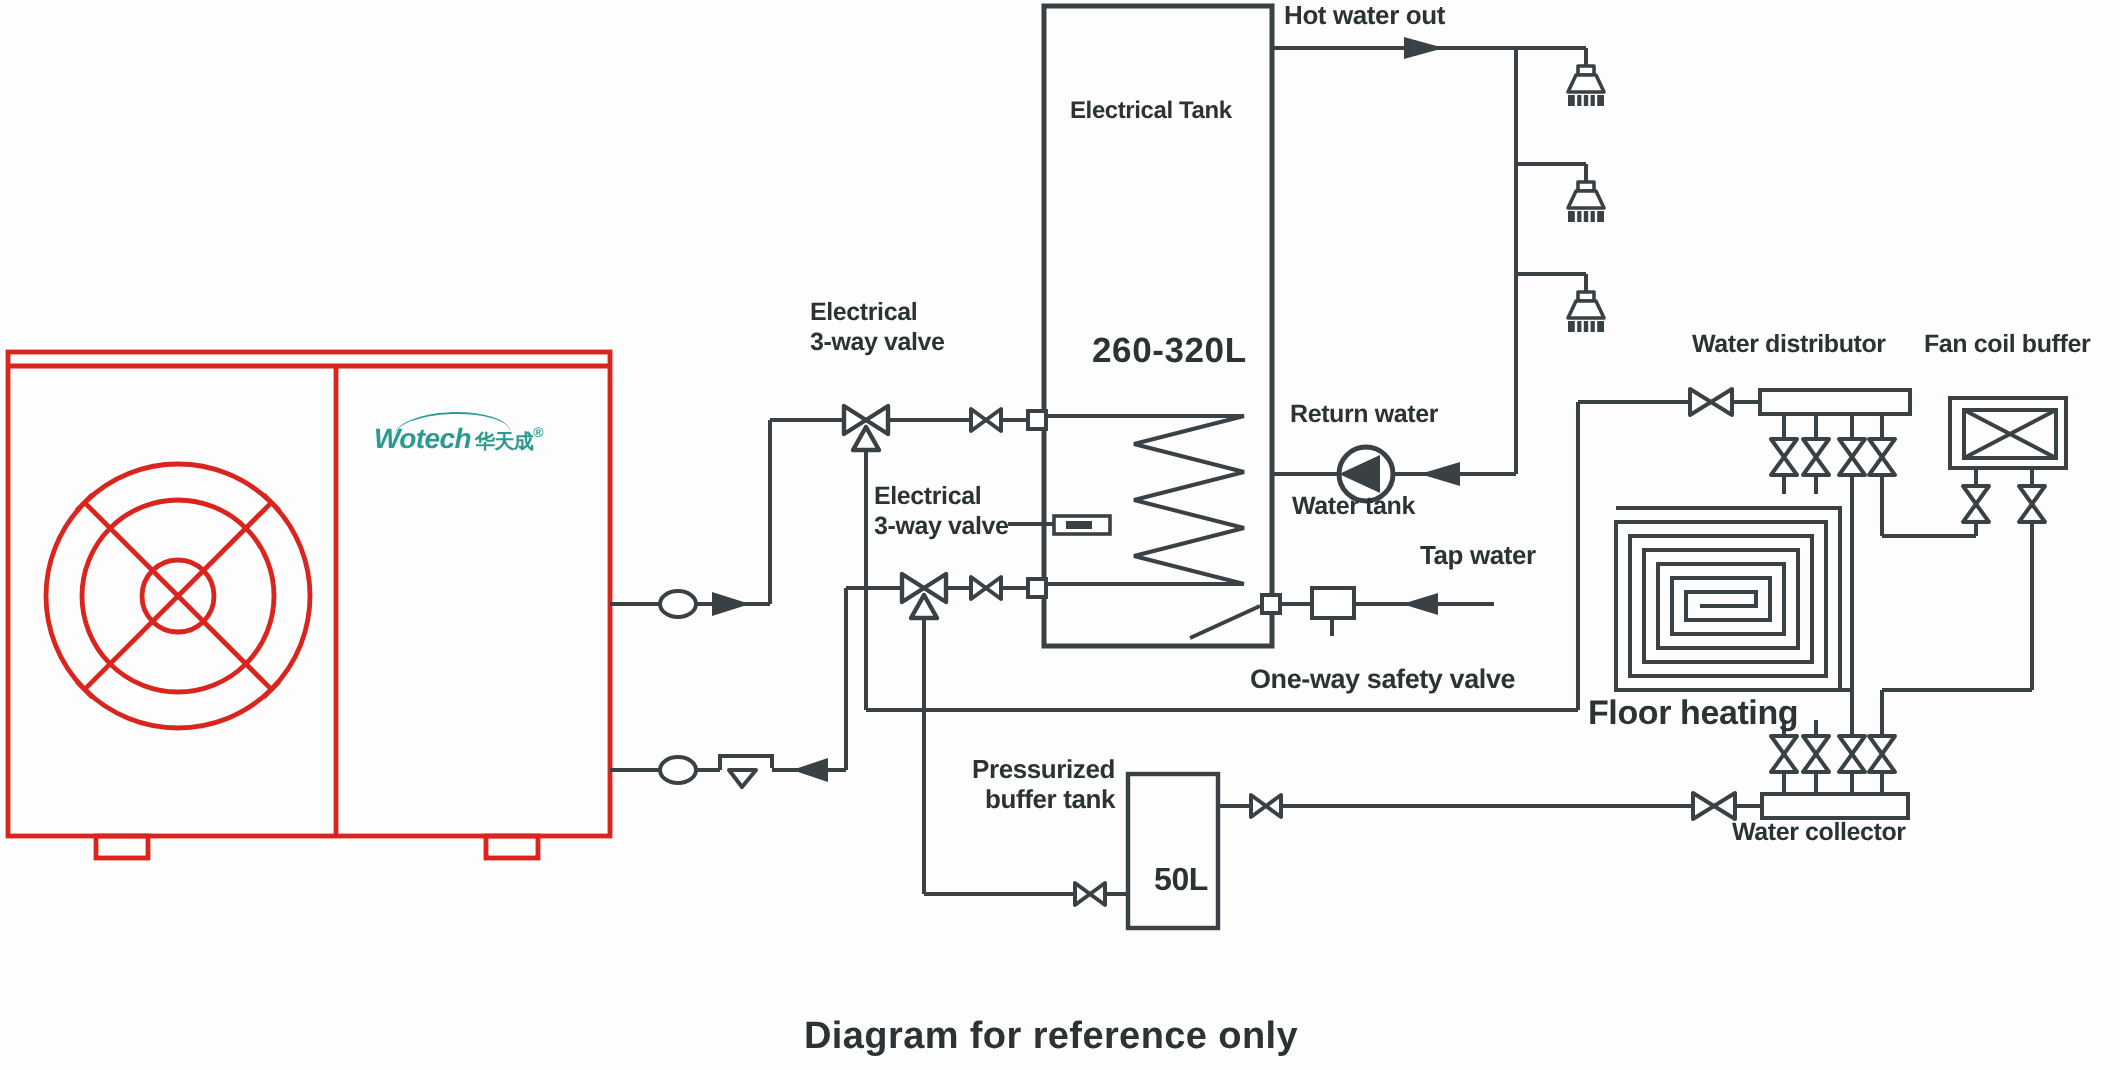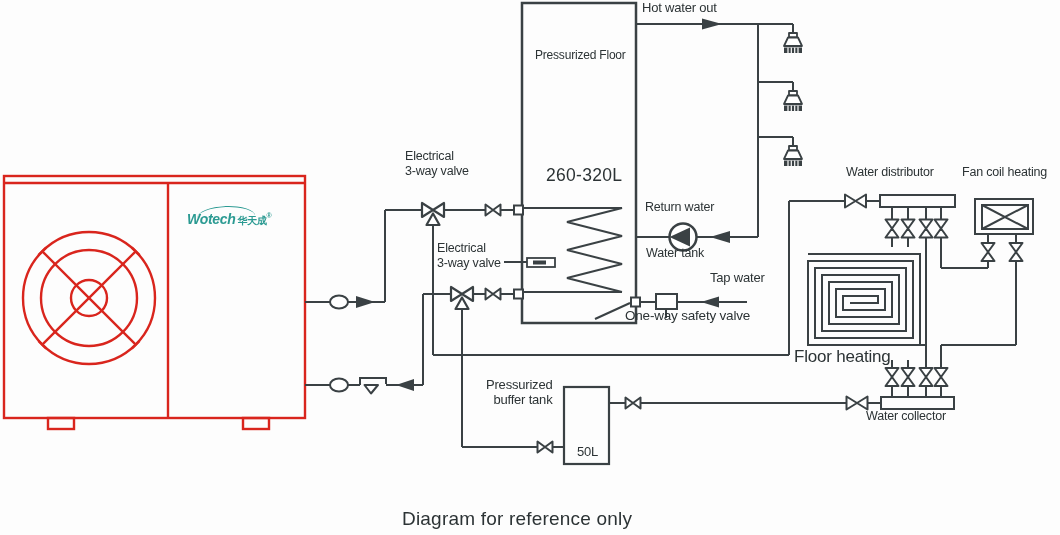--- a/index.html
+++ b/index.html
@@ -2,21 +2,21 @@
 <html><head>
 <meta charset="utf-8">
 <style>
   html,body{margin:0;padding:0;background:#ffffff;}
   .canvas{
     position:relative;width:1060px;height:535px;background:#fdfdfd;overflow:hidden;
     font-family:"Liberation Sans",sans-serif;
   }
   .canvas svg{position:absolute;left:0;top:0;}
   .lbl{
-    position:absolute;font-weight:normal;color:#2c3335;white-space:nowrap;
+    position:absolute;font-weight:bold;color:#2c3335;white-space:nowrap;
     letter-spacing:-0.2px;line-height:1.16;
   }
   .lbl span{display:block;}
   .footer{letter-spacing:0.2px;}
   .logo{
     position:absolute;left:187px;top:211px;color:#2b9a92;font-weight:bold;
     font-style:italic;font-size:14px;white-space:nowrap;letter-spacing:-0.3px;
   }
   .logo .cn{font-size:10px;font-style:normal;margin-left:2px;}
   .logo .reg{font-size:7px;vertical-align:super;font-style:normal;}
@@ -187,52 +187,52 @@
   <use href="#valve-v" transform="translate(926,377)"></use>
   <use href="#valve-v" transform="translate(941,377)"></use>
 
   <use href="#shower" transform="translate(793,33)"></use>
   <use href="#shower" transform="translate(793,91)"></use>
   <use href="#shower" transform="translate(793,146)"></use>
 </svg>
 
 <div class="lbl" style="left:642px;top:0px;font-size:13px;">Hot water out</div>
 
-<div class="lbl" style="left:535px;top:49px;font-size:12px;">Pressurized Floor</div>
+<div class="lbl" style="left:535px;top:49px;font-size:12px;">Electrical Tank</div>
 
 <div class="lbl" style="left:546px;top:165px;font-size:17.5px;letter-spacing:0.3px;">260-320L</div>
 
 <div class="lbl" style="left:645px;top:200px;font-size:12.5px;">Return water</div>
 
 <div class="lbl" style="left:646px;top:246px;font-size:12.5px;">Water tank</div>
 
 <div class="lbl" style="left:710px;top:270px;font-size:13px;">Tap water</div>
 
-<div class="lbl" style="left:625px;top:308px;font-size:13.5px;">One-way safety valve</div>
+<div class="lbl" style="left:625px;top:332px;font-size:13.5px;">One-way safety valve</div>
 
 <div class="lbl" style="left:405px;top:149px;font-size:12.5px;">
   <span>Electrical</span>
   <span>3-way valve</span>
 </div>
 
 <div class="lbl" style="left:437px;top:241px;font-size:12.5px;">
   <span>Electrical</span>
   <span>3-way valve</span>
 </div>
 
 <div class="lbl" style="left:486px;top:377px;font-size:13px;text-align:right;">
   <span>Pressurized</span>
   <span>buffer tank</span>
 </div>
 
-<div class="lbl" style="left:577px;top:444px;font-size:13px;text-align:center;">50L</div>
+<div class="lbl" style="left:577px;top:432px;font-size:16px;text-align:center;">50L</div>
 
 <div class="lbl" style="left:846px;top:165px;font-size:12.5px;">Water distributor</div>
 
-<div class="lbl" style="left:962px;top:165px;font-size:12.5px;">Fan coil heating</div>
+<div class="lbl" style="left:962px;top:165px;font-size:12.5px;">Fan coil buffer</div>
 
 <div class="lbl" style="left:794px;top:347px;font-size:17px;">Floor heating</div>
 
 <div class="lbl" style="left:866px;top:409px;font-size:12.5px;">Water collector</div>
 
 <div class="lbl footer" style="left:402px;top:508px;font-size:19px;">Diagram for reference only</div>
 
 <div class="logo">
   <div class="swoosh"></div>
   <span style="display:inline">Wotech</span><span class="cn" style="display:inline">华天成</span><span class="reg" style="display:inline">®</span>

